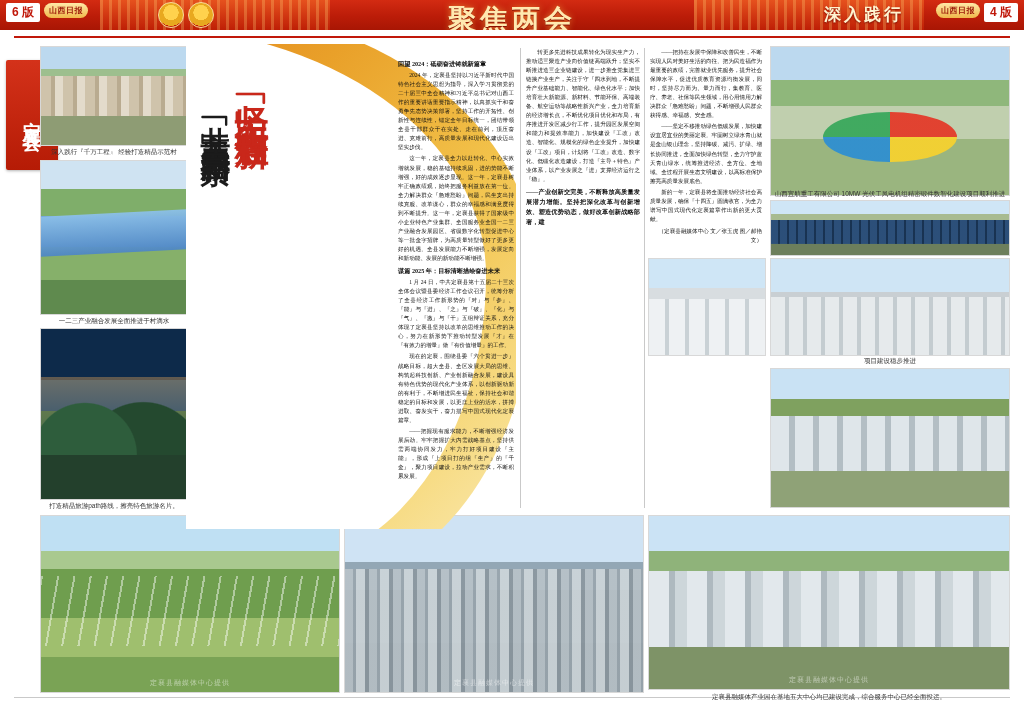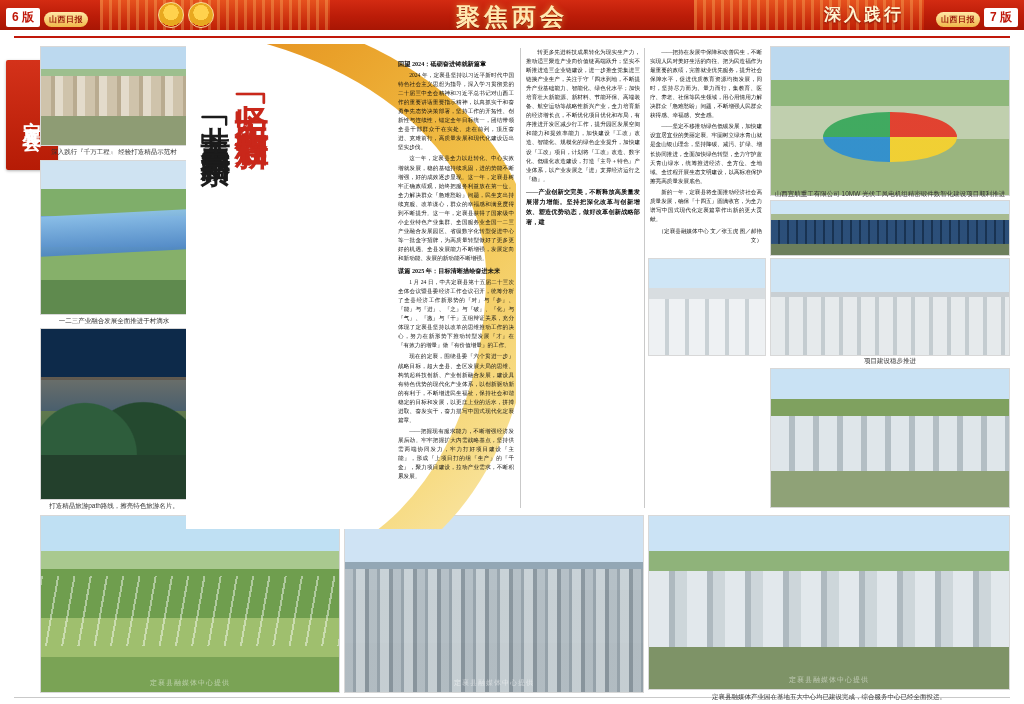--- a/index.html
+++ b/index.html
@@ -26,39 +26,39 @@
     position: absolute; top: 0; height: 30px; width: 230px;
     background:
       repeating-linear-gradient(90deg, rgba(255,210,120,0.30) 0 3px, rgba(255,255,255,0) 3px 9px),
       linear-gradient(180deg,#e8541f,#c01f06);
     opacity: .95;
   }
   .masthead .deco-left { left: 100px; }
   .masthead .deco-right { right: 100px; }
   .page-num-left, .page-num-right {
     position: absolute; top: 3px; height: 24px;
-    display: flex; align-items: flex-end; gap: 4px;
+    display: flex; align-items: flex-start; gap: 4px;
     color: #ffffff; font-size: 11px; font-weight: bold;
   }
   .page-num-left { left: 6px; }
   .page-num-right { right: 6px; }
   .pnum-box {
     background: #ffffff; color: #c0180a;
     padding: 1px 6px; border-radius: 2px; font-size: 12px; font-weight: bold;
     font-family: "Liberation Sans", sans-serif;
   }
   .brand-chip {
     background: linear-gradient(180deg,#ffe9a8,#f0b84a);
     color: #9a1708; font-size: 8px; padding: 2px 5px; border-radius: 8px;
     letter-spacing: .5px; white-space: nowrap;
     font-family: "Liberation Sans", sans-serif;
   }
   .masthead-title {
     position: absolute; left: 50%; transform: translateX(-50%); top: 1px;
-    font-size: 24px; font-weight: bold; color: #ffe9b0;
+    font-size: 28px; font-weight: bold; color: #ffe9b0;
     letter-spacing: 4px;
     text-shadow: 0 1px 0 #8a1000, 0 0 6px rgba(255,200,80,.6);
   }
   .masthead-emblems {
     position: absolute; left: 158px; top: 2px; display: flex; gap: 4px;
   }
   .emblem {
     width: 26px; height: 26px; border-radius: 50%;
     background: radial-gradient(circle at 50% 40%, #ffd24d 0 40%, #e8a81f 41% 70%, #c21a05 71% 100%);
     border: 1px solid #f7dd9a;
@@ -272,21 +272,21 @@
     <div class="masthead-emblems">
       <div class="emblem"></div>
       <div class="emblem"></div>
     </div>
 
     <div class="masthead-title">聚焦两会</div>
     <div class="section-title-right">深入践行</div>
 
     <div class="page-num-right">
       <span class="brand-chip">山西日报</span>
-      <span class="pnum-box">7 版</span>
+      <span class="pnum-box">4 版</span>
     </div>
   </div>
 
   <div class="topline"></div>
   <div class="botline"></div>
 
   <div class="county-tab">定襄县</div>
 
   <div class="photo" style="left:40px; top:46px; width:148px; height:100px;">
     <div class="img img-village"></div>

